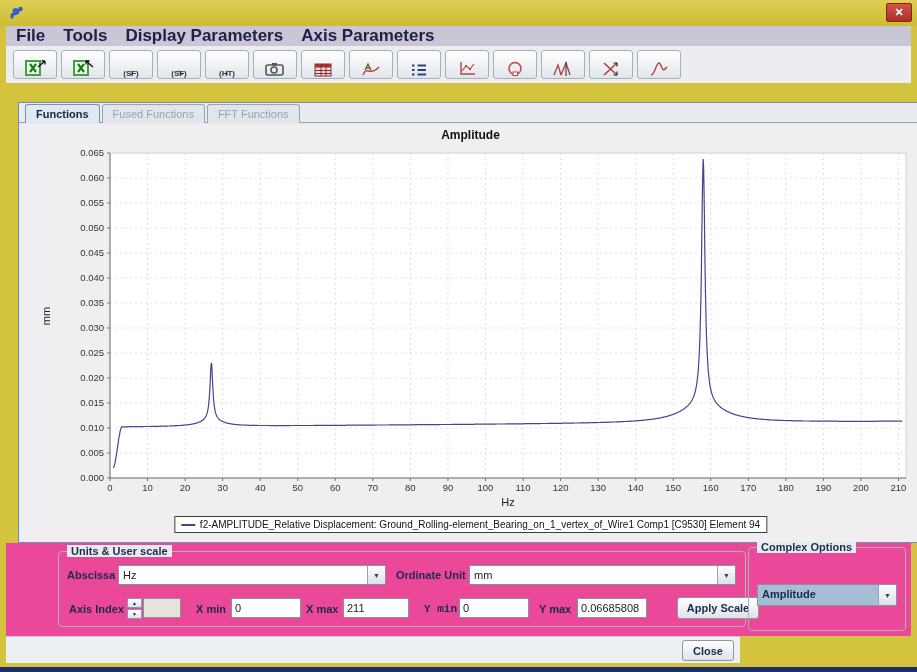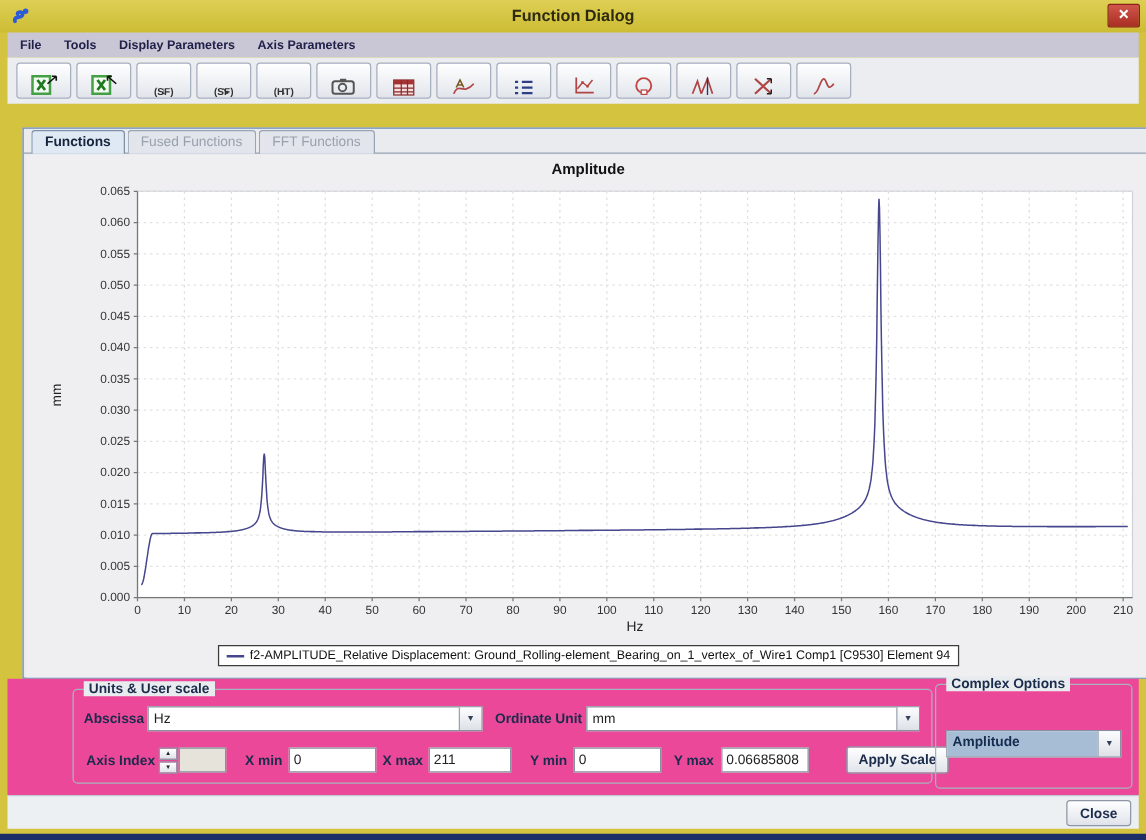--- a/index.html
+++ b/index.html
@@ -3,21 +3,21 @@
 <meta charset="utf-8">
 <style>
   html,body{margin:0;padding:0;background:#fff;}
   *{box-sizing:border-box;}
   .window{position:relative;width:917px;height:672px;background:#d3c33e;font-family:"Liberation Sans",sans-serif;overflow:hidden;}
   .titlebar{position:absolute;left:0;top:0;width:917px;height:26px;background:linear-gradient(#decf55,#ccbc34);}
   .title-text{position:absolute;left:0;right:0;top:5px;text-align:center;font-size:13px;font-weight:bold;color:#2e2a10;}
   .app-icon{position:absolute;left:8px;top:4px;width:18px;height:18px;}
   .close-btn{position:absolute;right:5px;top:3px;width:26px;height:19px;background:linear-gradient(#d0564c,#a92e24);border:1px solid #8c2018;border-radius:2px;color:#fff;font-size:11px;font-weight:bold;text-align:center;line-height:17px;}
   .menubar{position:absolute;left:6px;top:26px;width:905px;height:20px;background:#c9c6d5;display:flex;align-items:center;gap:18px;padding-left:10px;}
-  .menu-item{font-size:10px;font-weight:700;color:#20204a;white-space:nowrap;}
+  .menu-item{font-size:17px;font-weight:700;color:#20204a;white-space:nowrap;}
   .toolbar{position:absolute;left:6px;top:46px;width:905px;height:37px;background:#ecedf0;display:flex;align-items:center;gap:4px;padding-left:7px;}
   .tbtn{width:44px;height:29px;background:linear-gradient(#ffffff,#e1e5eb);border:1px solid #a6afbe;border-radius:3px;display:flex;align-items:flex-end;justify-content:center;position:relative;}
   .tbtn .txt{font-size:8px;font-weight:bold;color:#333;margin-top:-6px;}
   .tbtn .arrow{font-size:8px;color:#222;position:absolute;bottom:1px;left:50%;transform:translateX(-2px);}
   .grouptab-row{position:absolute;left:6px;top:83px;width:905px;height:19px;background:#e9ebee;display:flex;padding-left:6px;}
   .gtab{height:19px;padding:0 10px;background:#dde3eb;border:1px solid #8696ab;border-bottom:none;border-radius:3px 3px 0 0;font-size:11px;font-weight:bold;color:#1e2c46;line-height:18px;}
   .content{position:absolute;left:6px;top:102px;width:905px;height:441px;background:#e9ebee;border:1px solid #6d8cba;margin-left:12px;}
   .subtabs{position:absolute;left:0;top:0;width:100%;height:20px;border-bottom:1px solid #98a4b4;display:flex;gap:2px;padding-left:6px;}
   .stab{height:19px;margin-top:1px;line-height:18px;padding:0 10px;font-size:11px;border:1px solid #98a4b4;border-bottom:none;border-radius:3px 3px 0 0;background:#e2e6ec;color:#9aa1ac;white-space:nowrap;}
   .stab.active{background:#dfe9f4;color:#16243c;font-weight:bold;border-color:#7e90a8;}
@@ -35,34 +35,33 @@
   .flabel{position:absolute;font-size:11px;font-weight:bold;color:#1b2b4b;white-space:nowrap;}
   .field{position:absolute;border:1px solid #87919f;background:#fff;font-size:11px;color:#222;height:20px;padding:1px 3px;font-family:"Liberation Sans",sans-serif;}
   .field:disabled{background:#e6e4da;}
   .combo{position:absolute;display:flex;border:1px solid #87919f;background:#fff;height:20px;}
   .combo .val{flex:1;font-size:11px;color:#222;padding:3px 4px;white-space:nowrap;overflow:hidden;}
   .combo .val.hl{background:#a7bdd6;font-weight:bold;color:#142c4e;}
   .combo .arr{width:18px;background:linear-gradient(#fdfdfe,#dde1e7);border-left:1px solid #9aa3b0;display:flex;align-items:center;justify-content:center;font-size:7px;color:#33425a;}
   .btn{background:linear-gradient(#ffffff,#dfe3e9);border:1px solid #8d97a5;border-radius:3px;font-size:11px;font-weight:bold;color:#1b2b4b;display:flex;align-items:center;justify-content:center;font-family:"Liberation Sans",sans-serif;margin-left:20px;}
   .spinner{position:absolute;width:15px;height:21px;display:flex;flex-direction:column;gap:1px;}
   .spin{flex:1;background:linear-gradient(#fff,#dfe3e9);border:1px solid #8d97a5;font-size:5px;color:#223;display:flex;align-items:center;justify-content:center;}
-  .footer-bar{position:absolute;left:6px;top:636px;width:905px;height:27px;background:#edf0f3;border-top:1px solid #c2c9d2;}
+  .footer-bar{position:absolute;left:6px;top:636px;width:734px;height:27px;background:#edf0f3;border-top:1px solid #c2c9d2;}
   .bottom-strip{position:absolute;left:0;top:667px;width:917px;height:5px;background:#1c2e68;}
 </style>
 </head>
 <body>
 
 <div class="window">
 
   <div class="titlebar">
     <svg class="app-icon" viewBox="0 0 18 18">
       <path d="M4 13 C3 8 9 11 10 8 C11 5 6 5 6 7" fill="none" stroke="#2b5bd7" stroke-width="3" stroke-linecap="round"></path>
       <circle cx="12.5" cy="5" r="2.2" fill="#2b5bd7"></circle>
     </svg>
-    <div class="title-text">Function Dialog</div>
     <div class="close-btn">✕</div>
   </div>
 
   <div class="menubar">
     <span class="menu-item">File</span>
     <span class="menu-item">Tools</span>
     <span class="menu-item">Display Parameters</span>
     <span class="menu-item">Axis Parameters</span>
   </div>
 
@@ -309,21 +308,21 @@
         <div class="spin">▼</div>
       </div>
       <input class="field" style="left: 84px; top: 46px; width: 38px;" disabled="" value="">
 
       <span class="flabel" style="left:137px;top:51px;">X min</span>
       <input class="field" style="left: 172px; top: 46px; width: 70px;" value="0">
 
       <span class="flabel" style="left:247px;top:51px;">X max</span>
       <input class="field" style="left: 284px; top: 46px; width: 66px;" value="211">
 
-      <span class="flabel" style="left:365px;top:51px;">Y min</span>
+      <span class="flabel" style="left:365px;top:51px;font-family:Liberation Mono, monospace;">Y min</span>
       <input class="field" style="left: 400px; top: 46px; width: 70px;" value="0">
 
       <span class="flabel" style="left:480px;top:51px;">Y max</span>
       <input class="field" style="left: 518px; top: 46px; width: 70px;" value="0.06685808">
 
       <div class="btn" style="position:absolute;left:598px;top:45px;width:82px;height:22px;">Apply Scale</div>
     </div>
 
     <div class="groupbox" style="left:742px;top:4px;width:158px;height:84px;">
       <span class="gtitle">Complex Options</span>

